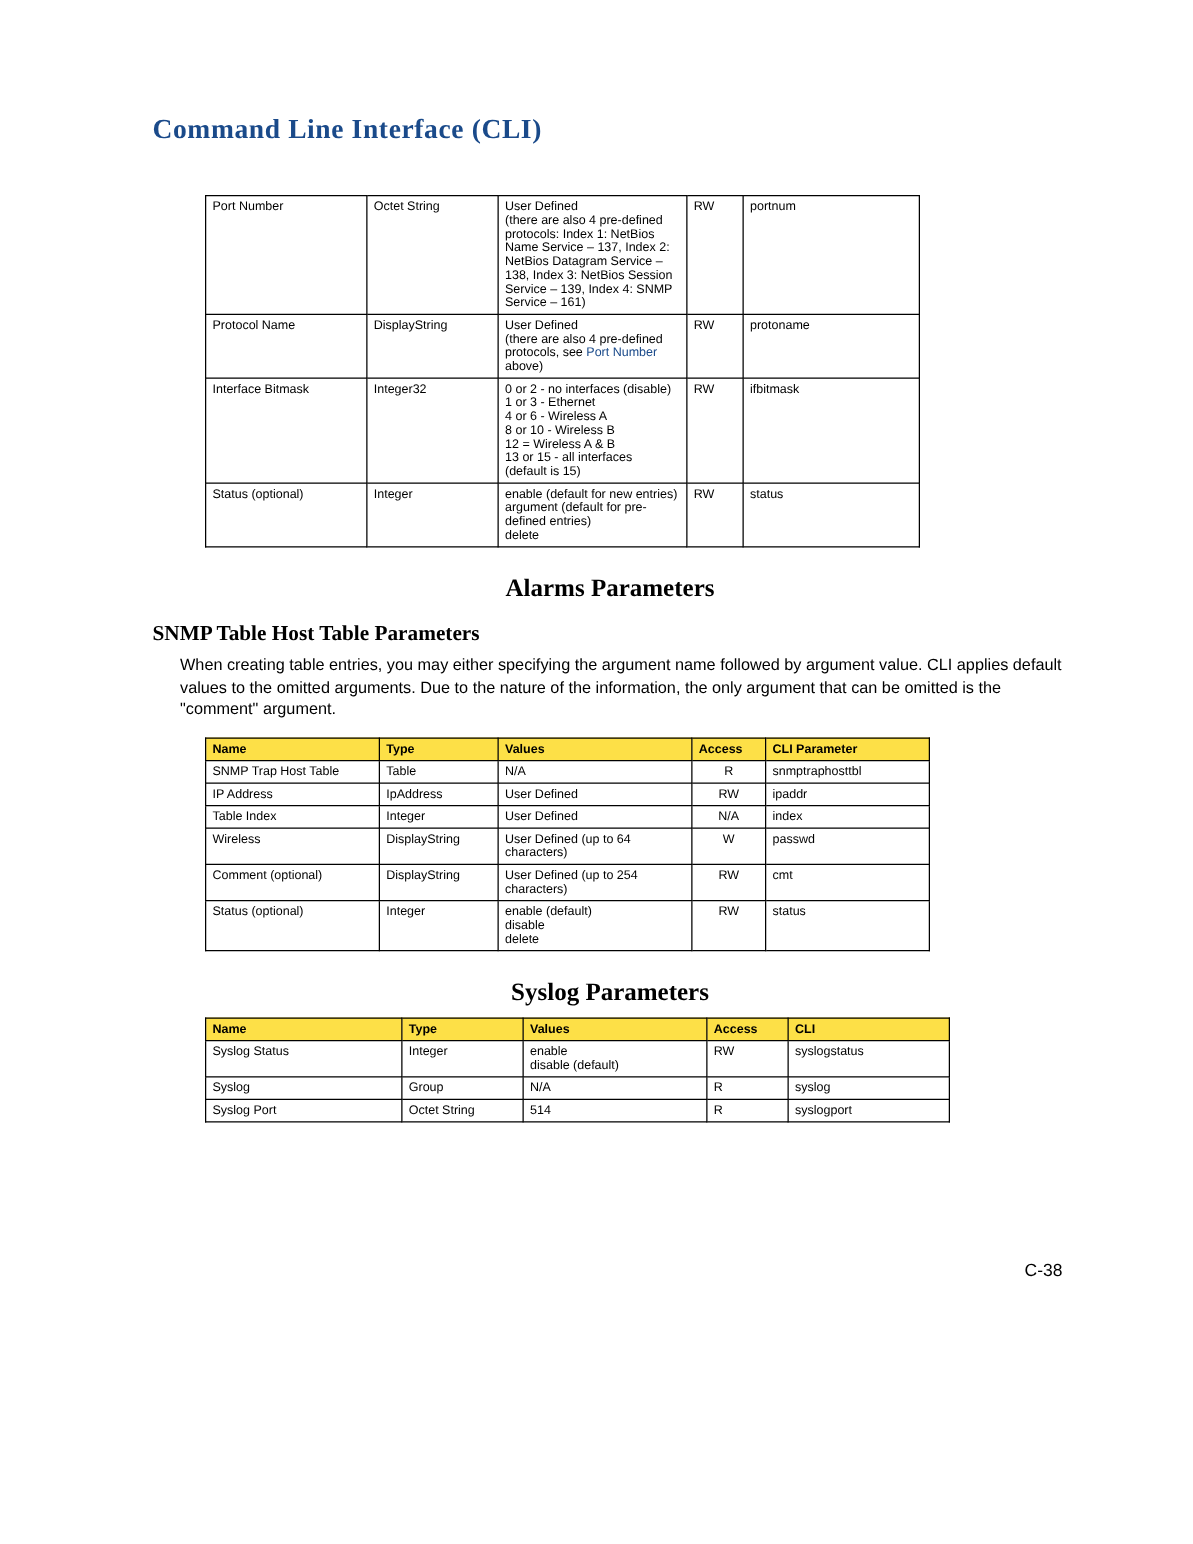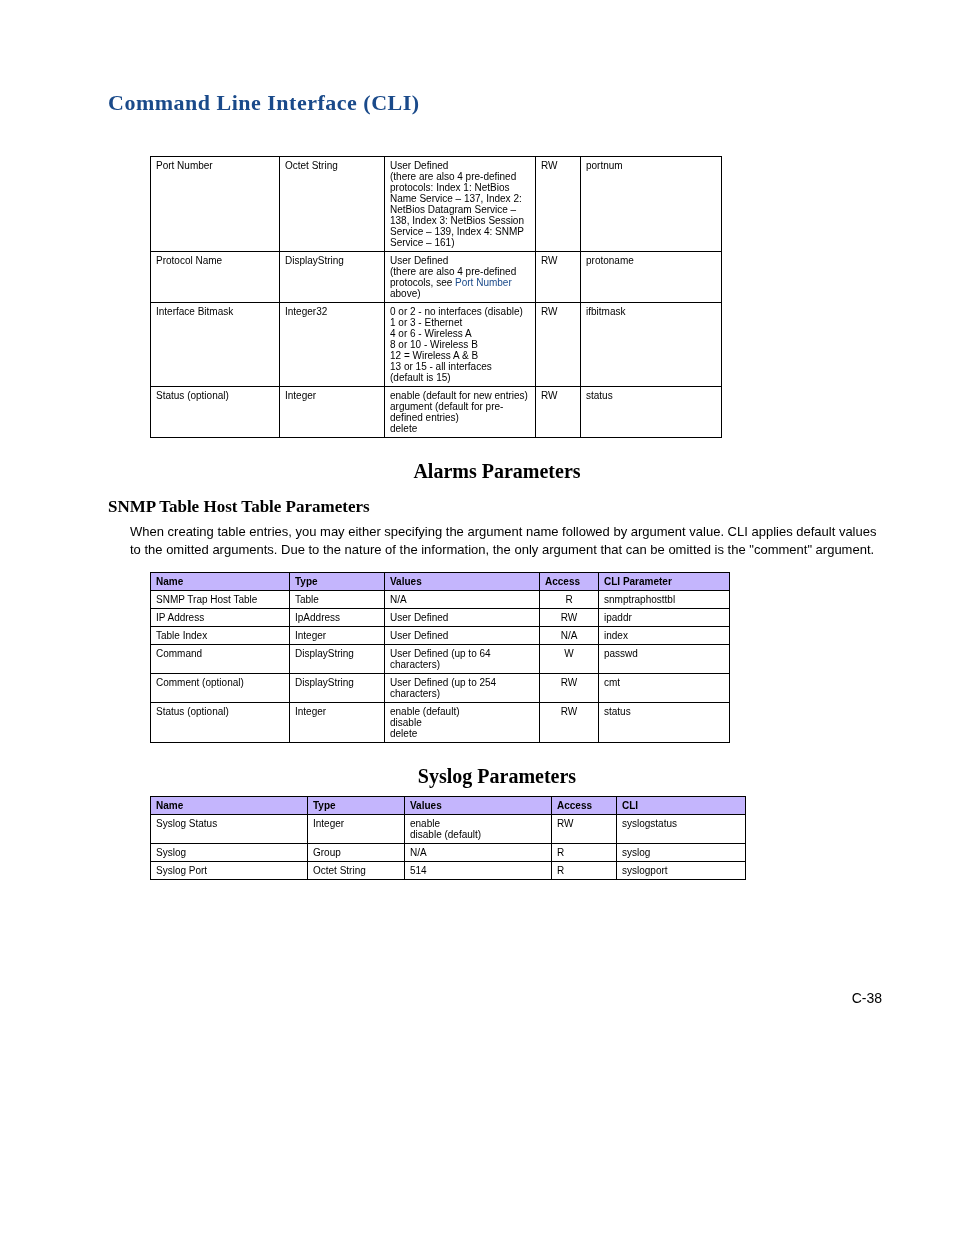--- a/index.html
+++ b/index.html
@@ -4,22 +4,23 @@
 <style>
   body {
     margin: 0;
     padding: 0;
     background: #fff;
     font-family: Arial, Helvetica, sans-serif;
     color: #000;
     width: 954px;
   }
   .page {
-    padding: 90px 68px 40px 108px;
+    padding: 90px 100px 40px 108px;
     box-sizing: border-box;
+    margin-left: 14px;
   }
   .page-title {
     font-family: "Times New Roman", Times, serif;
     font-size: 22px;
     color: #1a4a8a;
     font-weight: bold;
     letter-spacing: 0.5px;
     margin: 0 0 40px 0;
   }
   .h2 {
@@ -47,21 +48,21 @@
     font-size: 10px;
   }
   table.param th, table.param td {
     border: 1px solid #000;
     padding: 3px 5px;
     vertical-align: top;
     text-align: left;
   }
   table.param th {
     font-weight: bold;
-    background: #c4b5fd;
+    background: #fde047;
   }
   .t1 .c0 { width: 118px; }
   .t1 .c1 { width: 94px; }
   .t1 .c2 { width: 140px; }
   .t1 .c3 { width: 34px; }
   .t1 .c4 { width: 130px; }
 
   .t2 .c0 { width: 128px; }
   .t2 .c1 { width: 84px; }
   .t2 .c2 { width: 144px; }
@@ -171,21 +172,21 @@
           <td class="c4">ipaddr</td>
         </tr>
         <tr>
           <td class="c0">Table Index</td>
           <td class="c1">Integer</td>
           <td class="c2">User Defined</td>
           <td class="c3">N/A</td>
           <td class="c4">index</td>
         </tr>
         <tr>
-          <td class="c0">Command</td>
+          <td class="c0">Wireless</td>
           <td class="c1">DisplayString</td>
           <td class="c2">User Defined (up to 64 characters)</td>
           <td class="c3">W</td>
           <td class="c4">passwd</td>
         </tr>
         <tr>
           <td class="c0">Comment (optional)</td>
           <td class="c1">DisplayString</td>
           <td class="c2">User Defined (up to 254 characters)</td>
           <td class="c3">RW</td>

